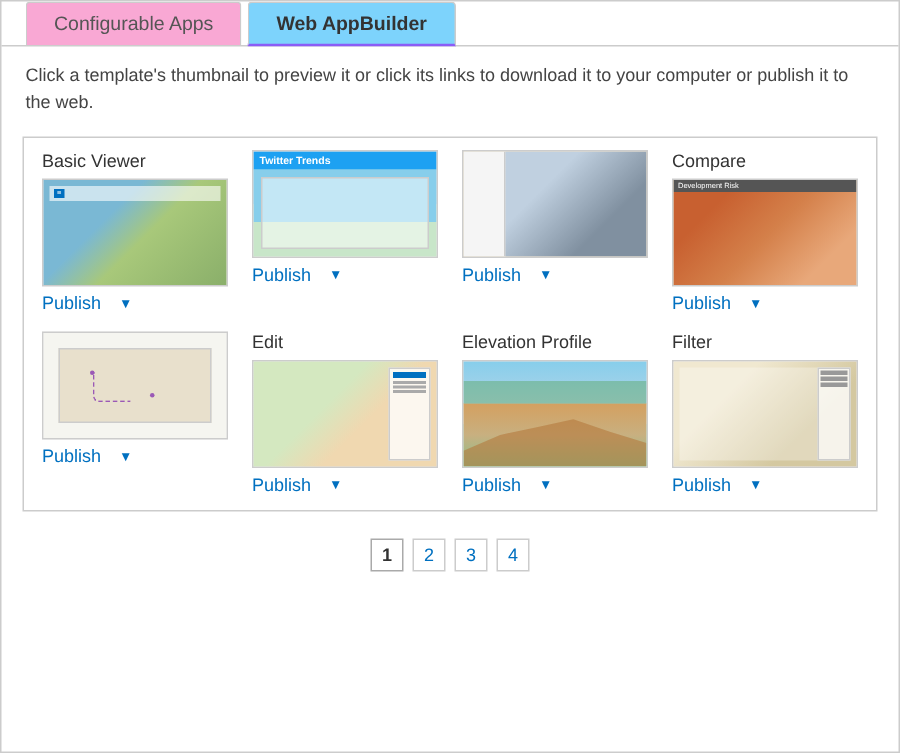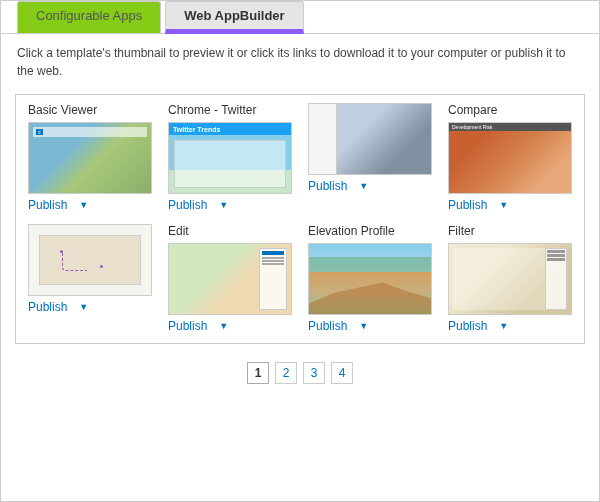--- a/index.html
+++ b/index.html
@@ -46,29 +46,29 @@
       padding: 0 16px;
       border-bottom: 1px solid #ccc;
       gap: 4px;
     }
     .tab {
       padding: 6px 18px;
       border: 1px solid #ccc;
       border-bottom: none;
       cursor: pointer;
       font-size: 13px;
-      background: #84cc16;
+      background: #f9a8d4;
       color: #555;
       border-radius: 3px 3px 0 0;
     }
     .tab.active {
-      background: #e5e5e5;
+      background: #7dd3fc;
       color: #333;
       font-weight: bold;
-      border-bottom: 5px solid #8b5cf6;
+      border-bottom: 2px solid #8b5cf6;
       margin-bottom: -1px;
     }
     .description {
       padding: 10px 16px;
       font-size: 12px;
       color: #444;
       line-height: 1.5;
     }
     .grid-container {
       margin: 4px 14px 10px;
@@ -174,21 +174,20 @@
           <span style="background:#0070c0;color:#fff;padding:0 2px;margin-right:2px;font-size:5px;">≡</span>
         </div>
       </div>
           </div>
           <a class="publish-link" href="#">
             <span>Publish</span>
             <span class="publish-arrow">▼</span>
           </a>
         </div>
         <div class="grid-item">
-          <div class="item-label">Chrome - Twitter</div>
           <div class="thumbnail thumb-chrome">
       <div style="position:absolute;top:0;left:0;right:0;bottom:0;">
         <div style="height:12px;background:#1da1f2;display:flex;align-items:center;padding:0 4px;">
           <span style="color:#fff;font-size:7px;font-weight:bold;">Twitter Trends</span>
         </div>
         <div style="flex:1;background:linear-gradient(180deg,#87ceeb 60%,#c8e6c9 60%);height:calc(100% - 12px);position:relative;">
           <div style="position:absolute;top:5px;left:5px;right:5px;bottom:5px;background:rgba(255,255,255,0.5);border:1px solid #ccc;"></div>
         </div>
       </div>
           </div>

